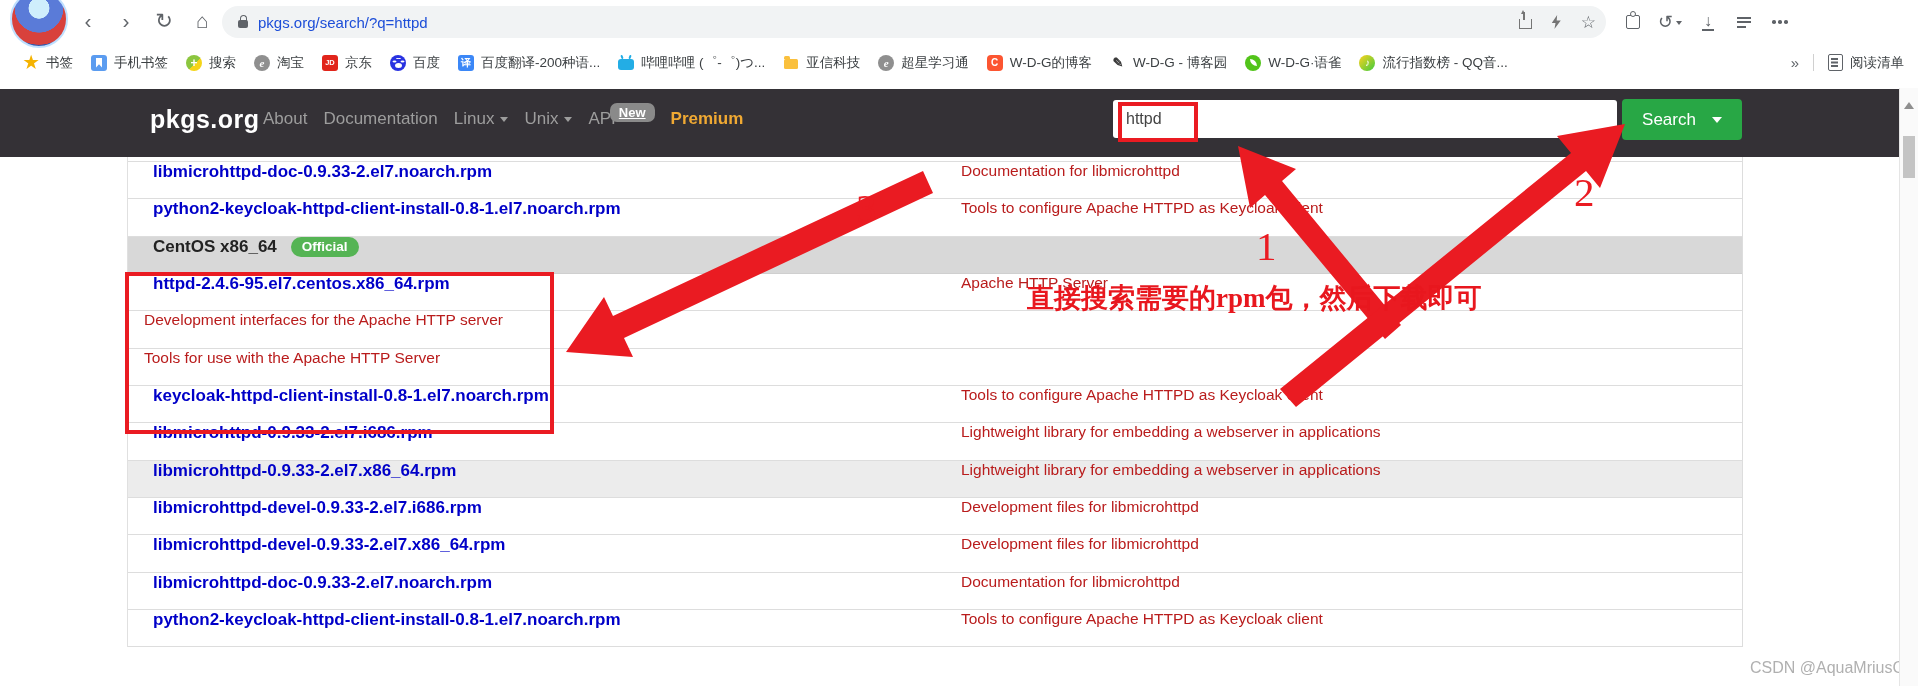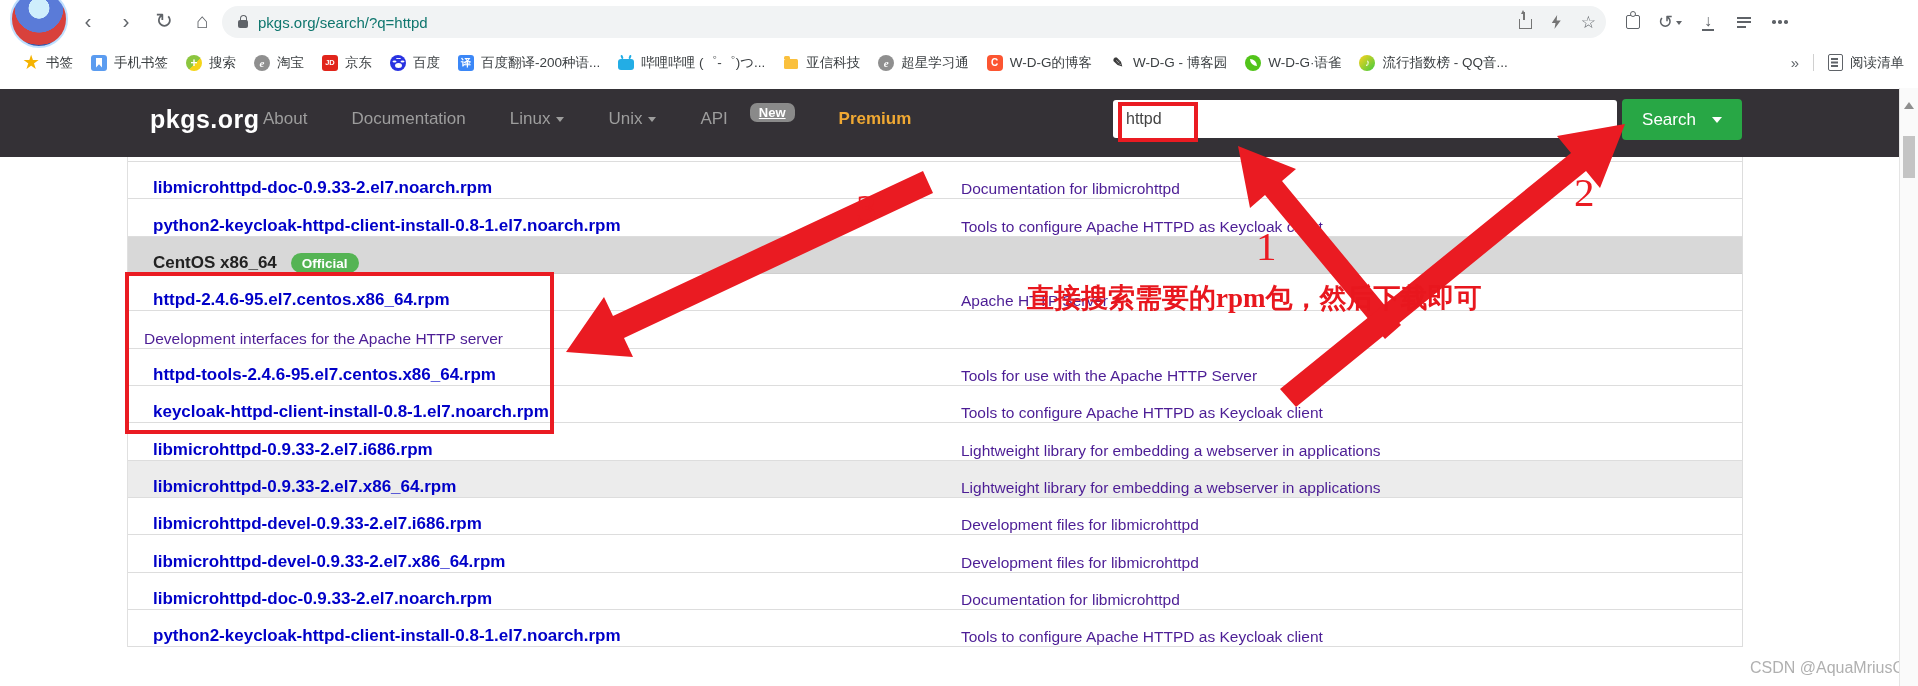--- a/index.html
+++ b/index.html
@@ -11,21 +11,21 @@
   .avatar{position:absolute;left:10px;top:-10px;width:54px;height:54px;border-radius:50%;
           border:2px solid #bfe0ff;
           background:radial-gradient(circle at 50% 30%,#cfeefc 0 22%,#5a7bd8 23% 52%,#d8413c 53% 78%,#3a58a8 79% 100%)}
   .tb-btn{position:absolute;top:4px;width:32px;height:34px;display:flex;align-items:center;justify-content:center;
           color:#5f6368;font-size:21px;border-radius:50%}
   .url-pill{position:absolute;left:222px;top:6px;width:1384px;height:32px;border-radius:16px;background:#f1f3f4;
             display:flex;align-items:center}
   .lock{position:relative;width:10px;height:8px;background:#5f6368;border-radius:2px;margin:4px 10px 0 16px}
   .lock:before{content:"";position:absolute;left:1.5px;top:-5px;width:5px;height:5px;border:1.6px solid #5f6368;
                border-bottom:none;border-radius:4px 4px 0 0}
-  .url-text{font-size:15px;color:#0f766e}
+  .url-text{font-size:15px;color:#1d4ed8}
   .pill-icons{position:absolute;right:10px;top:0;height:32px;display:flex;align-items:center;gap:20px}
   .share-ic{position:relative;width:11px;height:9px;border:1.6px solid #757575;border-top:none;margin-top:4px}
   .share-ic:before{content:"";position:absolute;left:3.6px;top:-7px;width:1.6px;height:8px;background:#757575}
   .share-ic:after{content:"";position:absolute;left:1.6px;top:-7px;width:0;height:0;
                   border:2.8px solid transparent;border-bottom:4px solid #757575;transform:translateY(-4px)}
   .bolt-ic{width:9px;height:14px;background:#757575;
            clip-path:polygon(60% 0,0 58%,42% 58%,30% 100%,100% 40%,55% 40%)}
   .star-ic{color:#5f6368;font-size:17px;line-height:1}
   .right-icons{position:absolute;top:0;height:44px;display:flex;align-items:center}
   .puzzle-ic{position:relative;width:12px;height:12px;border:1.7px solid #5f6368;border-radius:2px}
@@ -72,43 +72,43 @@
   .bm-chevron{color:#5f6368;font-size:15px}
   .bm-divider{width:1px;height:17px;background:#d0d0d0}
   .rl-ic{position:relative;width:13px;height:15px;border:1.5px solid #5f6368;border-radius:2px}
   .rl-ic:before{content:"";position:absolute;left:2px;top:3px;width:7px;height:1.5px;background:#5f6368;box-shadow:0 3.5px 0 #5f6368,0 7px 0 #5f6368}
   .rl-label{font-size:13.5px;color:#3c4043}
 
   
   .site-nav{position:absolute;left:0;top:89px;width:1918px;height:68px;background:#343136;z-index:2}
   .logo{position:absolute;left:150px;top:0;height:60px;display:flex;align-items:center;
         font-size:25px;font-weight:700;color:#fff;letter-spacing:.5px}
-  .nav-links{position:absolute;left:263px;top:0;height:60px;display:flex;align-items:center;gap:44px}
+  .nav-links{position:absolute;left:263px;top:0;height:60px;display:flex;align-items:center;gap:16px}
   .nav-link{font-size:17px;color:#9d9d9d;display:flex;align-items:center;white-space:nowrap}
   .nav-caret{width:0;height:0;border:4px solid transparent;border-top:5px solid #9d9d9d;margin-left:6px;margin-top:4px}
   .new-badge{margin-left:8px;background:#8a8a8a;color:#fff;font-size:13px;font-weight:700;
              padding:2px 9px;border-radius:7px;transform:translateY(-7px)}
   .premium{font-size:17px;font-weight:700;color:#f0a933}
   .nav-search-input{position:absolute;left:1113px;top:11px;width:504px;height:38px;box-sizing:border-box;
                     border:none;border-radius:3px;background:#fff;font-size:16px;color:#444;padding:0 0 0 13px;
                     font-family:"Liberation Sans",sans-serif}
   .search-btn{position:absolute;left:1622px;top:10px;width:120px;height:41px;background:#28a745;border:none;
               border-radius:4px;color:#fff;font-size:17px;display:flex;align-items:center;justify-content:center;gap:16px;
               font-family:"Liberation Sans",sans-serif}
   .btn-caret{width:0;height:0;border:5px solid transparent;border-top:6px solid #fff;margin-top:5px}
 
   
   .pkg-table{position:absolute;left:127px;top:149px;width:1616px;box-sizing:border-box;z-index:1;
              border-left:1px solid #e0e0e0;border-right:1px solid #ddd;background:#fff}
-  .trow{height:37.35px;display:flex;align-items:flex-end;border-bottom:1px solid #ddd;box-sizing:border-box;background:#fff}
+  .trow{height:37.35px;display:flex;align-items:flex-start;border-bottom:1px solid #ddd;box-sizing:border-box;background:#fff}
   .trow.hl{background:#ececec}
   .trow.clipped{height:13px;overflow:hidden}
   .trow.clipped .cell{transform:translateY(-12px)}
   .cell-name{flex:0 0 817px;padding-left:25px;box-sizing:border-box;white-space:nowrap;overflow:hidden}
-  .cell-desc{flex:1;padding-left:16px;font-size:15.5px;color:#4c1d95;white-space:nowrap;overflow:hidden}
+  .cell-desc{flex:1;padding-left:16px;font-size:15.5px;color:#b91c1c;white-space:nowrap;overflow:hidden}
   .pkg-link{font-size:17px;font-weight:700;color:#0000c8;text-decoration:none}
   .trow.section{background:#d8d8d8;border-bottom:1px solid #cfcfcf}
   .section-label{font-size:17px;font-weight:700;color:#222;padding-left:25px}
   .official-badge{margin-left:14px;background:#55b454;color:#fff;font-size:13.5px;font-weight:700;
                   padding:2.5px 11px;border-radius:11px}
 
   
   .scrollbar{position:absolute;left:1899px;top:88px;width:19px;height:598px;background:#fafafa;border-left:1px solid #e5e5e5;z-index:6}
   .sb-up{position:absolute;left:4px;top:9px;width:0;height:0;border:5px solid transparent;border-bottom:7px solid #8f8f8f}
   .sb-thumb{position:absolute;left:3px;top:48px;width:12px;height:42px;background:#c4c4c4}
@@ -289,21 +289,20 @@
       <span class="official-badge">Official</span>
     </div>
     <div class="trow">
       <div class="cell cell-name"><a class="pkg-link" href="#">httpd-2.4.6-95.el7.centos.x86_64.rpm</a></div>
       <div class="cell cell-desc">Apache HTTP Server</div>
     </div>
     <div class="trow">
       <div class="cell cell-desc">Development interfaces for the Apache HTTP server</div>
     </div>
     <div class="trow">
-      <div class="cell cell-name"><a class="pkg-link" href="#">httpd-tools-2.4.6-95.el7.centos.x86_64.rpm</a></div>
       <div class="cell cell-desc">Tools for use with the Apache HTTP Server</div>
     </div>
     <div class="trow">
       <div class="cell cell-name"><a class="pkg-link" href="#">keycloak-httpd-client-install-0.8-1.el7.noarch.rpm</a></div>
       <div class="cell cell-desc">Tools to configure Apache HTTPD as Keycloak client</div>
     </div>
     <div class="trow">
       <div class="cell cell-name"><a class="pkg-link" href="#">libmicrohttpd-0.9.33-2.el7.i686.rpm</a></div>
       <div class="cell cell-desc">Lightweight library for embedding a webserver in applications</div>
     </div>

